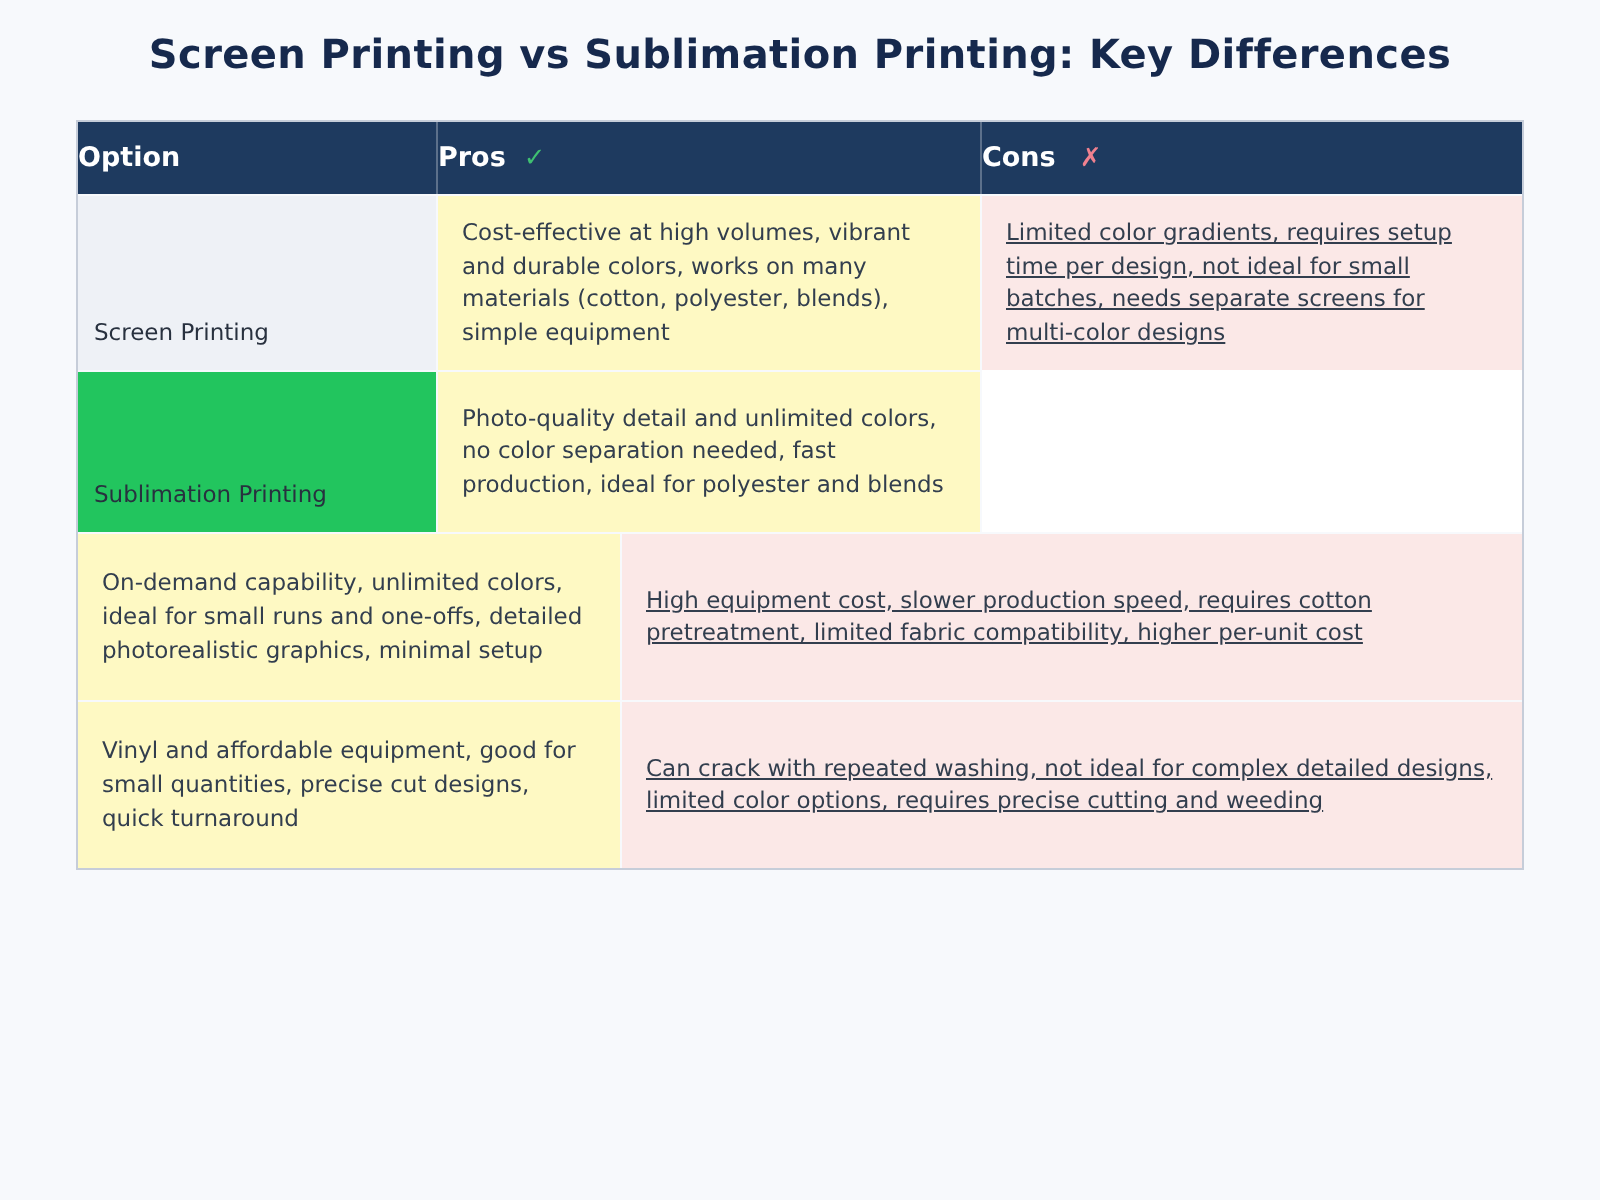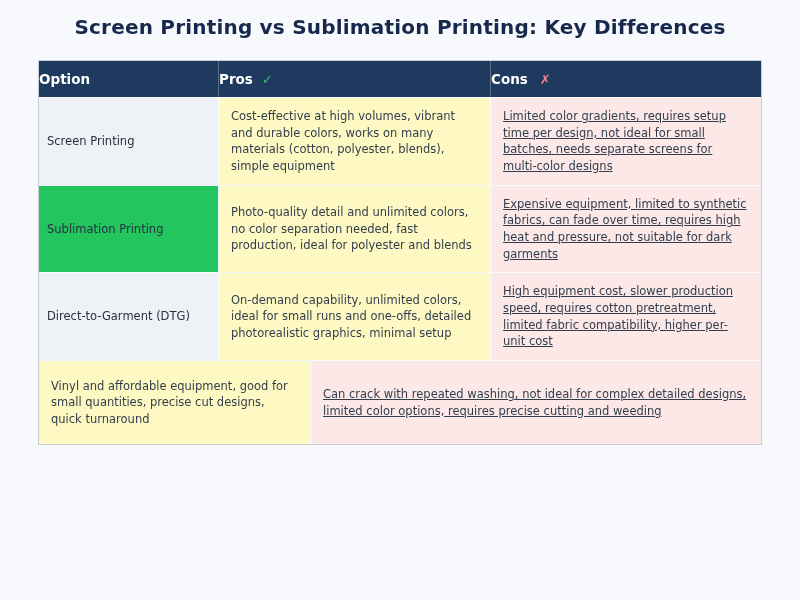--- a/index.html
+++ b/index.html
@@ -57,20 +57,21 @@
     padding: 10px 12px;
     font-size: 11.5px;
     line-height: 1.45;
     color: #323e4e;
     border-top: 1px solid #f7f9fc;
   }
   .cell-option {
     border-right: 1px solid #f7f9fc;
     padding-left: 8px;
     color: #28313f;
+    align-items: flex-end;
   }
   .row-odd .cell-option  { background: #eef1f6; }
   .row-even .cell-option { background: #22c55e; }
   .cell-pros {
     background: #fef9c3;
     border-right: 1px solid #f7f9fc;
   }
   .cell-cons { background: #fbe8e7; text-decoration: underline; }
 </style>
 </head>
@@ -106,29 +107,23 @@
     </div>
   </div>
 
   <div class="row row-2 row-even">
     <div class="cell cell-option col-option">
       <span>Sublimation Printing</span>
     </div>
     <div class="cell cell-pros col-pros">
       <span>Photo-quality detail and unlimited colors, no color separation needed, fast production, ideal for polyester and blends</span>
     </div>
-    <div class="cell cell-cons col-cons">
-      <span>Expensive equipment, limited to synthetic fabrics, can fade over time, requires high heat and pressure, not suitable for dark garments</span>
-    </div>
   </div>
 
   <div class="row row-3 row-odd">
-    <div class="cell cell-option col-option">
-      <span>Direct-to-Garment (DTG)</span>
-    </div>
     <div class="cell cell-pros col-pros">
       <span>On-demand capability, unlimited colors, ideal for small runs and one-offs, detailed photorealistic graphics, minimal setup</span>
     </div>
     <div class="cell cell-cons col-cons">
       <span>High equipment cost, slower production speed, requires cotton pretreatment, limited fabric compatibility, higher per-unit cost</span>
     </div>
   </div>
 
   <div class="row row-4 row-even">
     <div class="cell cell-pros col-pros">

